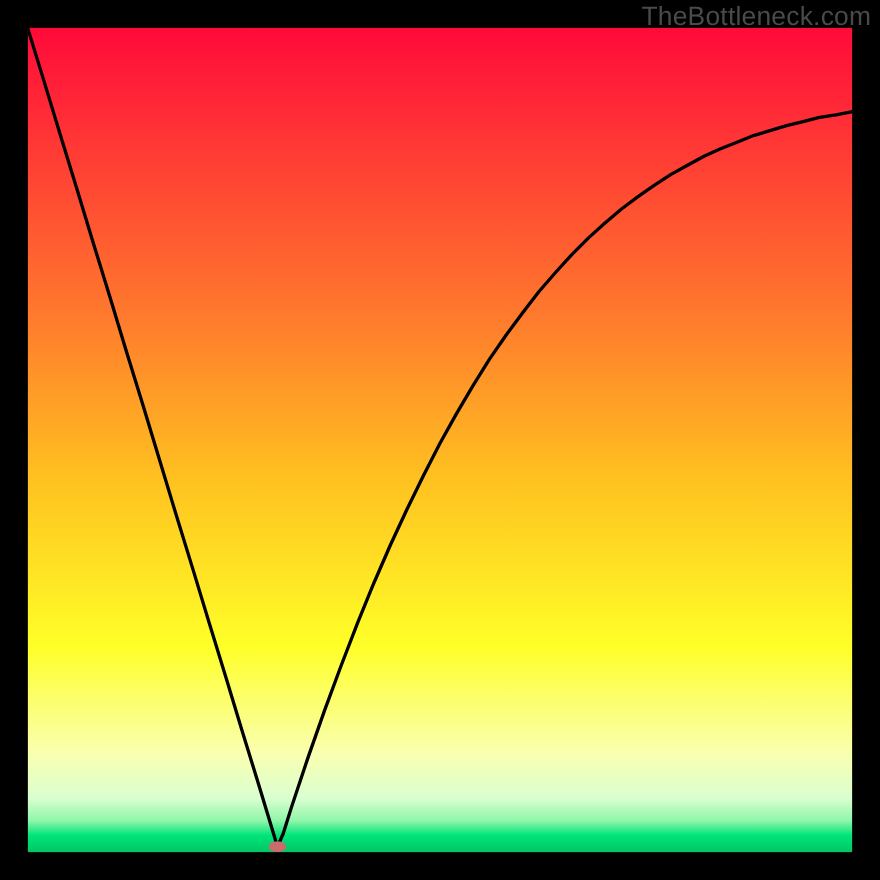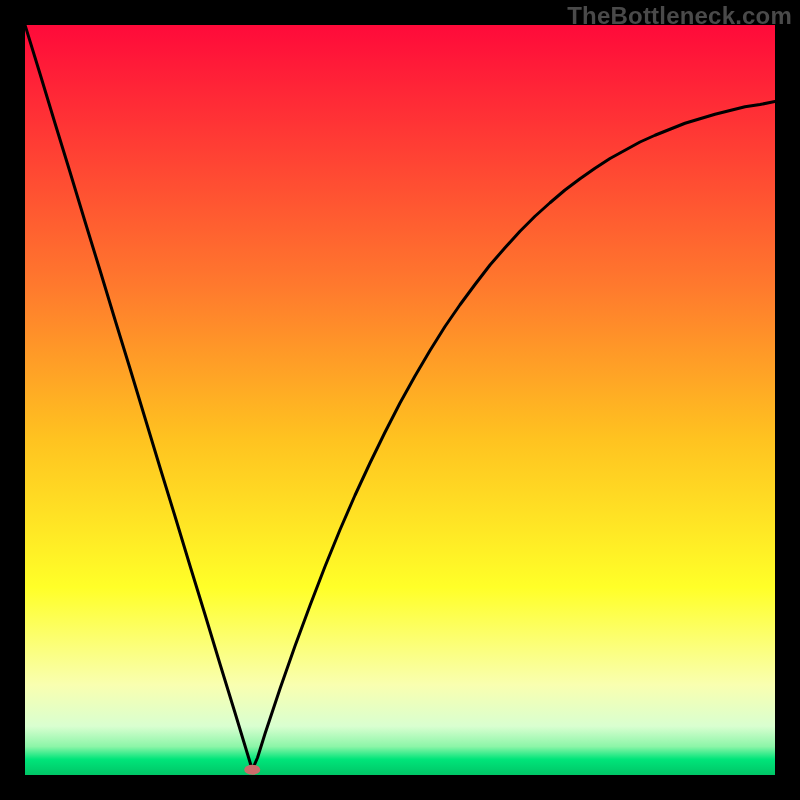--- a/index.html
+++ b/index.html
@@ -22,21 +22,21 @@
     position: absolute;
     left: 0;
     top: 0;
     width: 750px;
     height: 750px;
     overflow: hidden;
   }
   .watermark {
     position: absolute;
     font-family: Arial, Helvetica, sans-serif;
-    font-weight: 700;
+    font-weight: 400;
     letter-spacing: 0.2px;
     margin-left: 36px;
   }
 </style>
 </head>
 <body>
 
 <div class="frame">
   <div class="plot-area">
     <svg id="plot-svg" width="750" height="750" viewBox="0 0 750 750">

